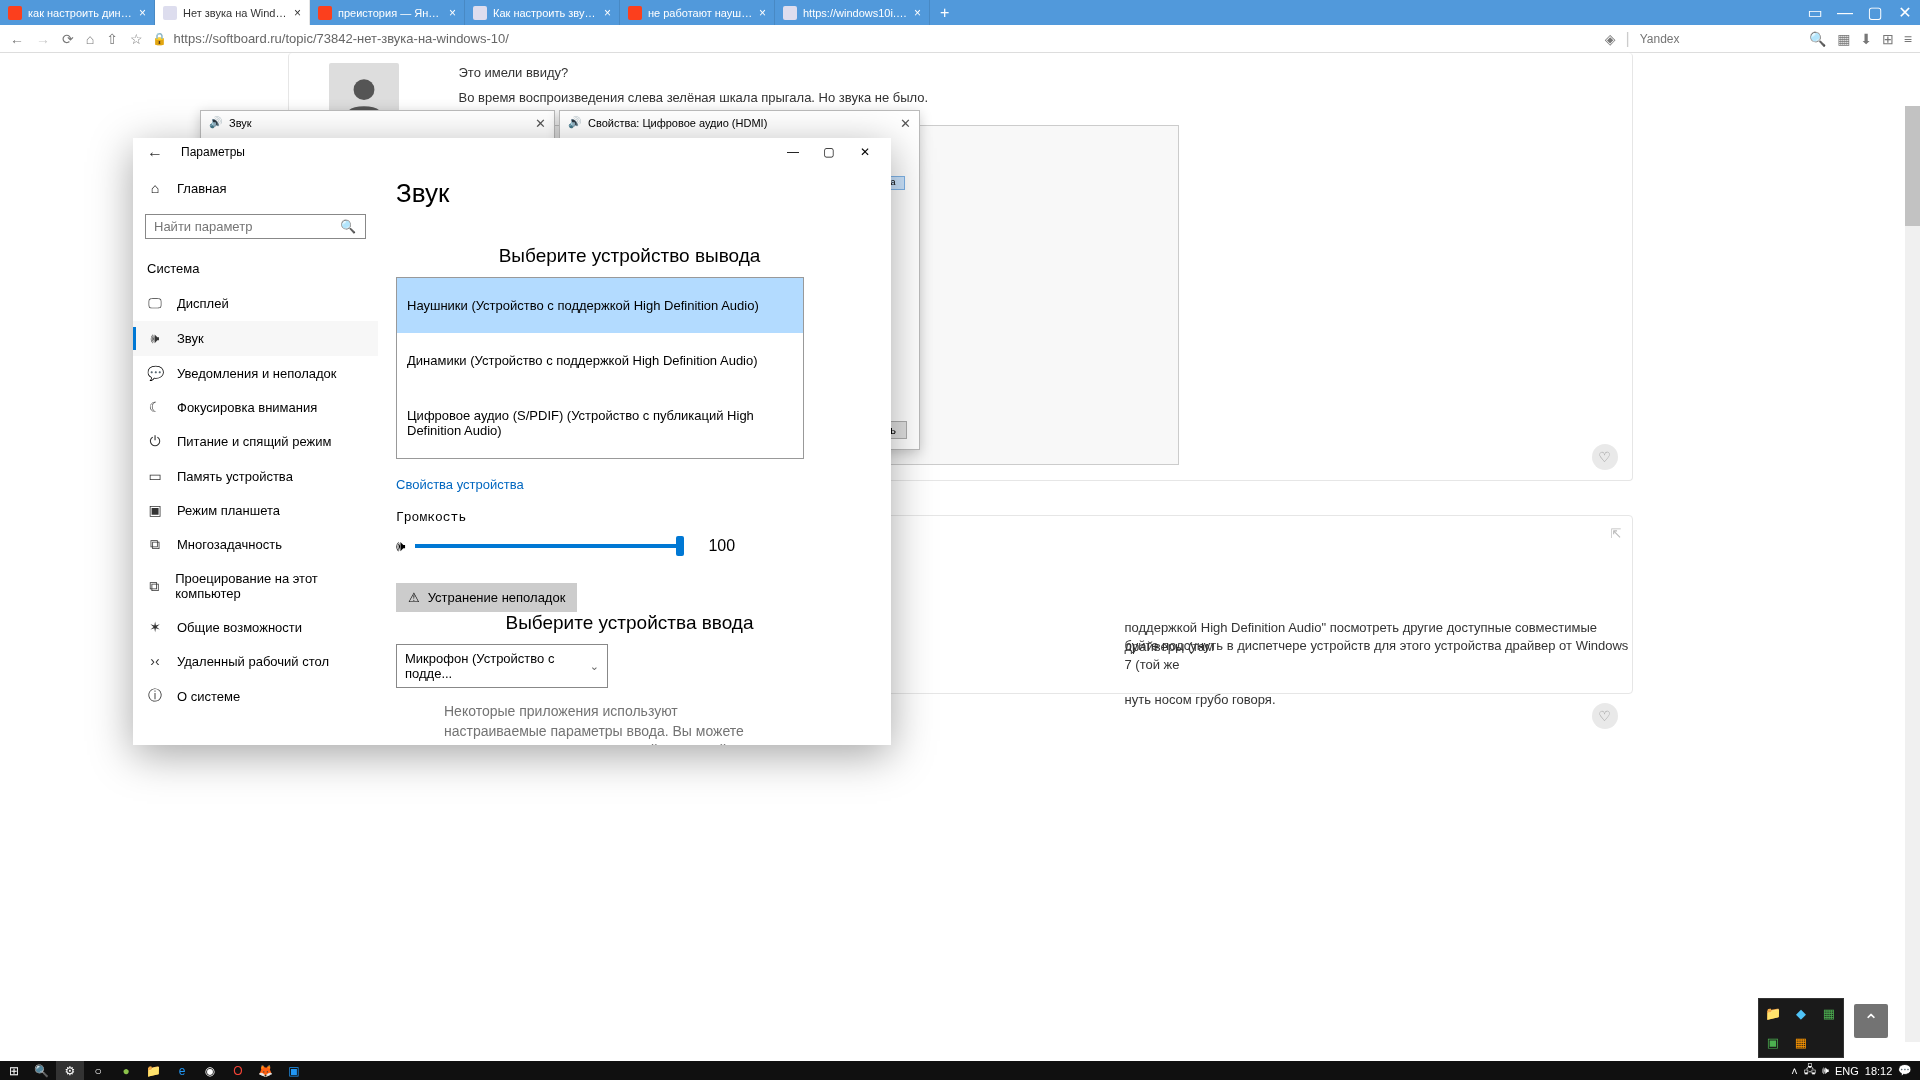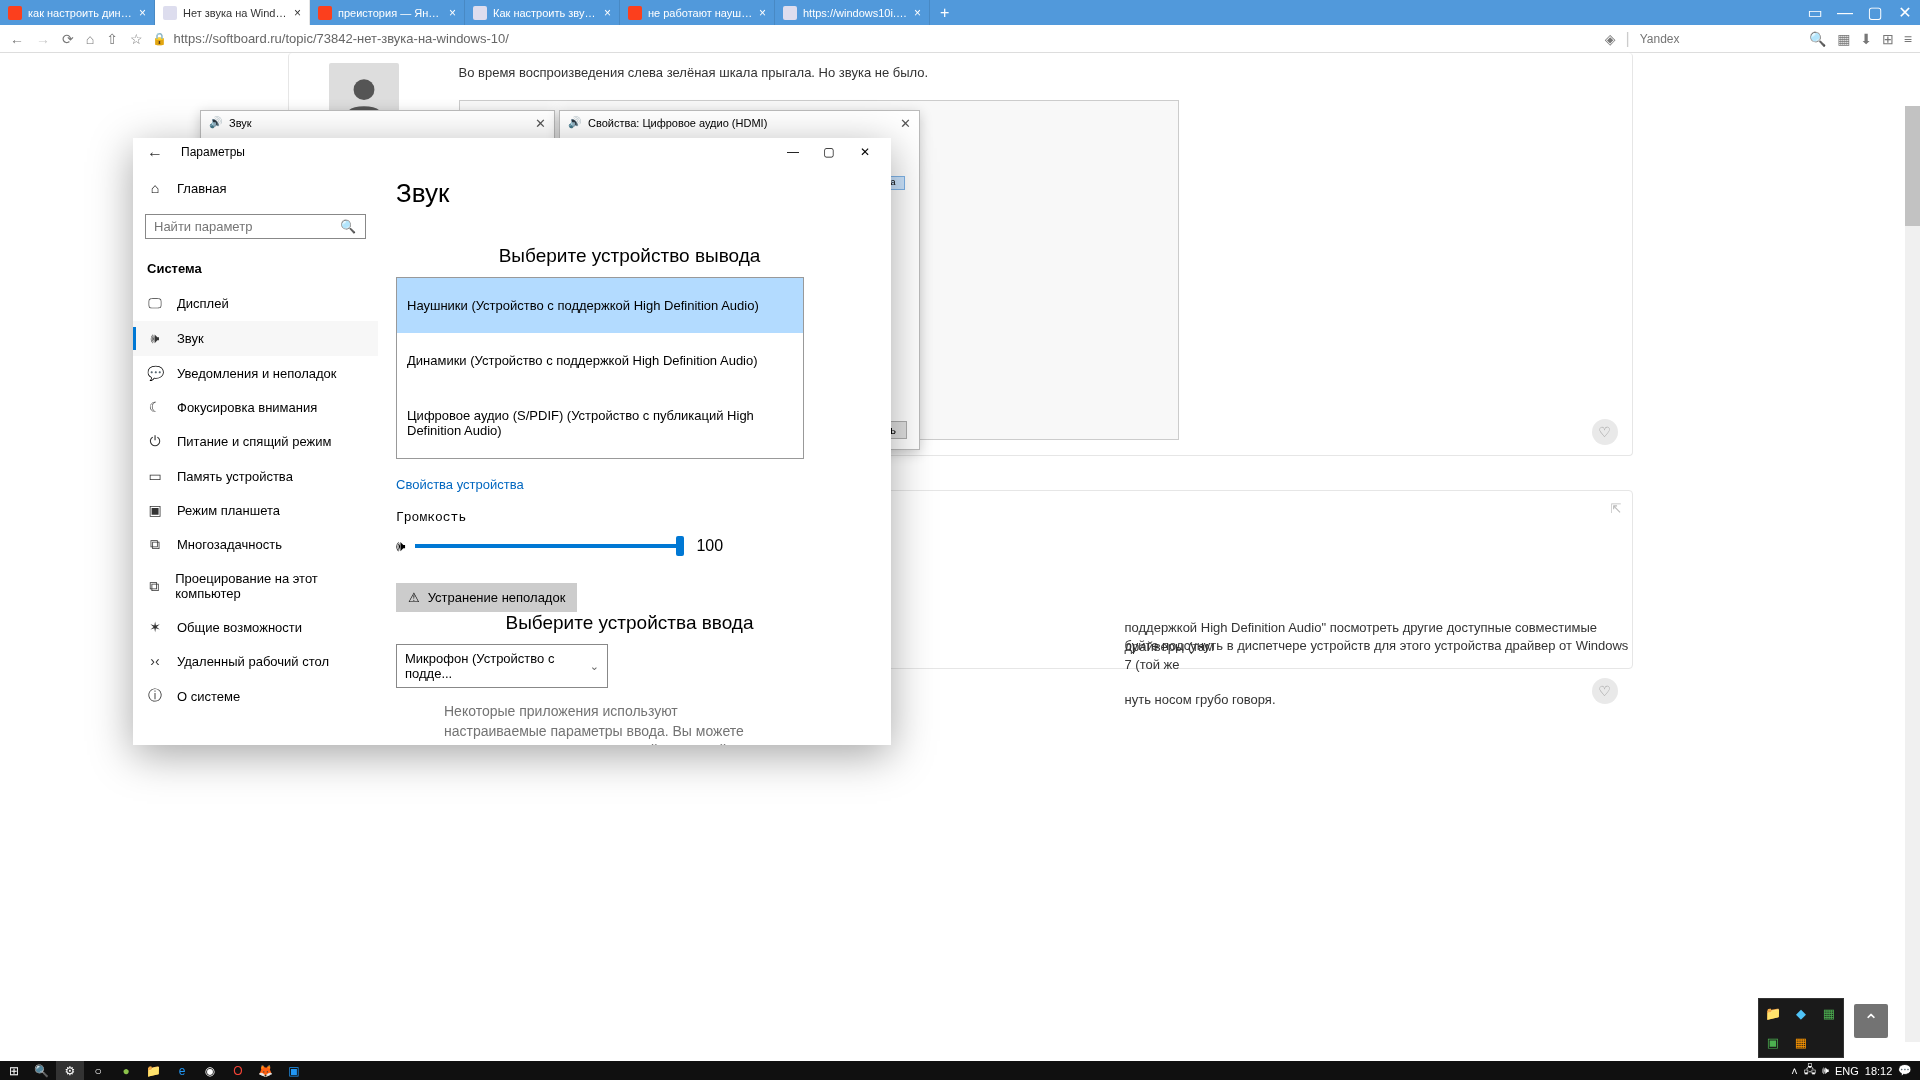--- a/index.html
+++ b/index.html
@@ -59,39 +59,39 @@
 .settings-title { font-size: 12px; margin-left: 12px; }
 .settings-winbtns { margin-left: auto; display: flex; }
 .swin-btn { width: 36px; height: 28px; display: flex; align-items: center; justify-content: center; font-size: 12px; cursor: pointer; }
 .settings-body { display: flex; flex: 1; overflow: hidden; }
 .settings-sidebar { width: 245px; padding: 4px 0 0 0; }
 .home-item { display: flex; align-items: center; gap: 14px; padding: 10px 14px; font-size: 13px; cursor:pointer; }
 .home-item .sicon { width: 16px; text-align:center; font-size:14px; }
 .search-param { margin: 8px 12px 16px; display: flex; align-items: center; border: 1px solid #888; padding: 4px 8px; }
 .search-param input { border: none; outline: none; font-size: 13px; flex: 1; background: transparent; }
 .search-param .sicon { color:#666; font-size:13px; }
-.section-label { font-weight: 700; font-size: 13px; padding: 6px 14px 10px; }
+.section-label { font-weight: 400; font-size: 13px; padding: 6px 14px 10px; }
 .nav-item { display: flex; align-items: center; gap: 14px; padding: 9px 14px; font-size: 13px; cursor: pointer; position: relative; }
 .nav-item .sicon { width: 16px; text-align:center; font-size:14px; color:#333; }
 .nav-item.active::before { content:''; position:absolute; left:0; top:6px; bottom:6px; width:3px; background:#0078d4; }
 .nav-item.active { background: rgba(0,0,0,0.03); }
 
 .settings-content { flex: 1; padding: 12px 28px 0 18px; overflow-y: auto; }
 .content-h1 { font-size: 26px; font-weight: 500; margin-bottom: 36px; }
 .content-label { font-size: 19px; margin-bottom: 10px; text-align: center; }
 .device-dropdown { border: 1px solid #999; width: 408px; margin-bottom: 0; }
 .device-opt { padding: 20px 10px; font-size: 13px; cursor: pointer; }
 .device-opt.selected { background: #b3dbff; }
 .link { color: #0067c0; font-size: 13px; cursor: pointer; margin: 18px 0; display: inline-block; }
 .sub-label { font-size: 13px; margin-bottom: 12px; font-family: Liberation Mono, monospace; }
 .volume-row { display: flex; align-items: center; gap: 10px; }
 .vol-icon { font-size: 15px; }
 .vol-slider { width: 265px; height: 4px; background: #0078d4; position: relative; }
 .vol-thumb { position: absolute; right: -4px; top: -8px; width: 8px; height: 20px; background: #0078d4; border-radius: 2px; cursor: pointer; }
-.vol-value { font-size: 16px; margin-left: 6px; }
+.vol-value { font-size: 16px; margin-left: 18px; }
 .troubleshoot-btn { display: inline-flex; align-items: center; gap: 8px; background: #ccc; border: none; padding: 7px 12px; font-size: 13px; margin-top: 28px; cursor: pointer; }
 .section-h2 { font-size: 18px; font-weight: 500; margin: 36px 0 18px; }
 .input-select { width: 212px; border: 1px solid #888; padding: 6px 8px; display: flex; justify-content: space-between; align-items: center; font-size: 13px; cursor: pointer; margin-bottom: 14px; }
 .input-select .chev { font-size: 11px; color: #666; }
 .desc-text { font-size: 14px; color: #737373; max-width: 340px; line-height: 1.4; margin-left: 48px; }
 
 
 .scroll-top-btn { position: absolute; right: 32px; bottom: 42px; width: 34px; height: 34px; background: rgba(0,0,0,0.55); display: flex; align-items: center; justify-content: center; color: #fff; font-size: 18px; cursor: pointer; border-radius: 2px; }
 
 
@@ -188,20 +188,21 @@
               <path d="M2 24 Q2 16 12 16 Q22 16 22 24 Z"></path>
             </svg>
           </div>
         <div class="rank-label">Новички</div>
         <div class="rank-badge">Новичок</div>
         <div style="margin-top:8px; color:#999;">● 0</div>
         <div>5 публикаций</div>
         <div>Пол:Муж</div>
       </div>
       <div class="post-body">
+        <p>Это имели ввиду?</p>
         <p>Во время воспроизведения слева зелёная шкала прыгала. Но звука не было.</p>
         <div class="post-thumb"></div>
         <div class="like-btn">♡</div>
       </div>
     </div>
 
     <div class="second-post-username">● <span>salfe</span></div>
     <div class="forum-post" style="margin-top:34px;">
       <div class="post-side">
         <div class="avatar-ph">

